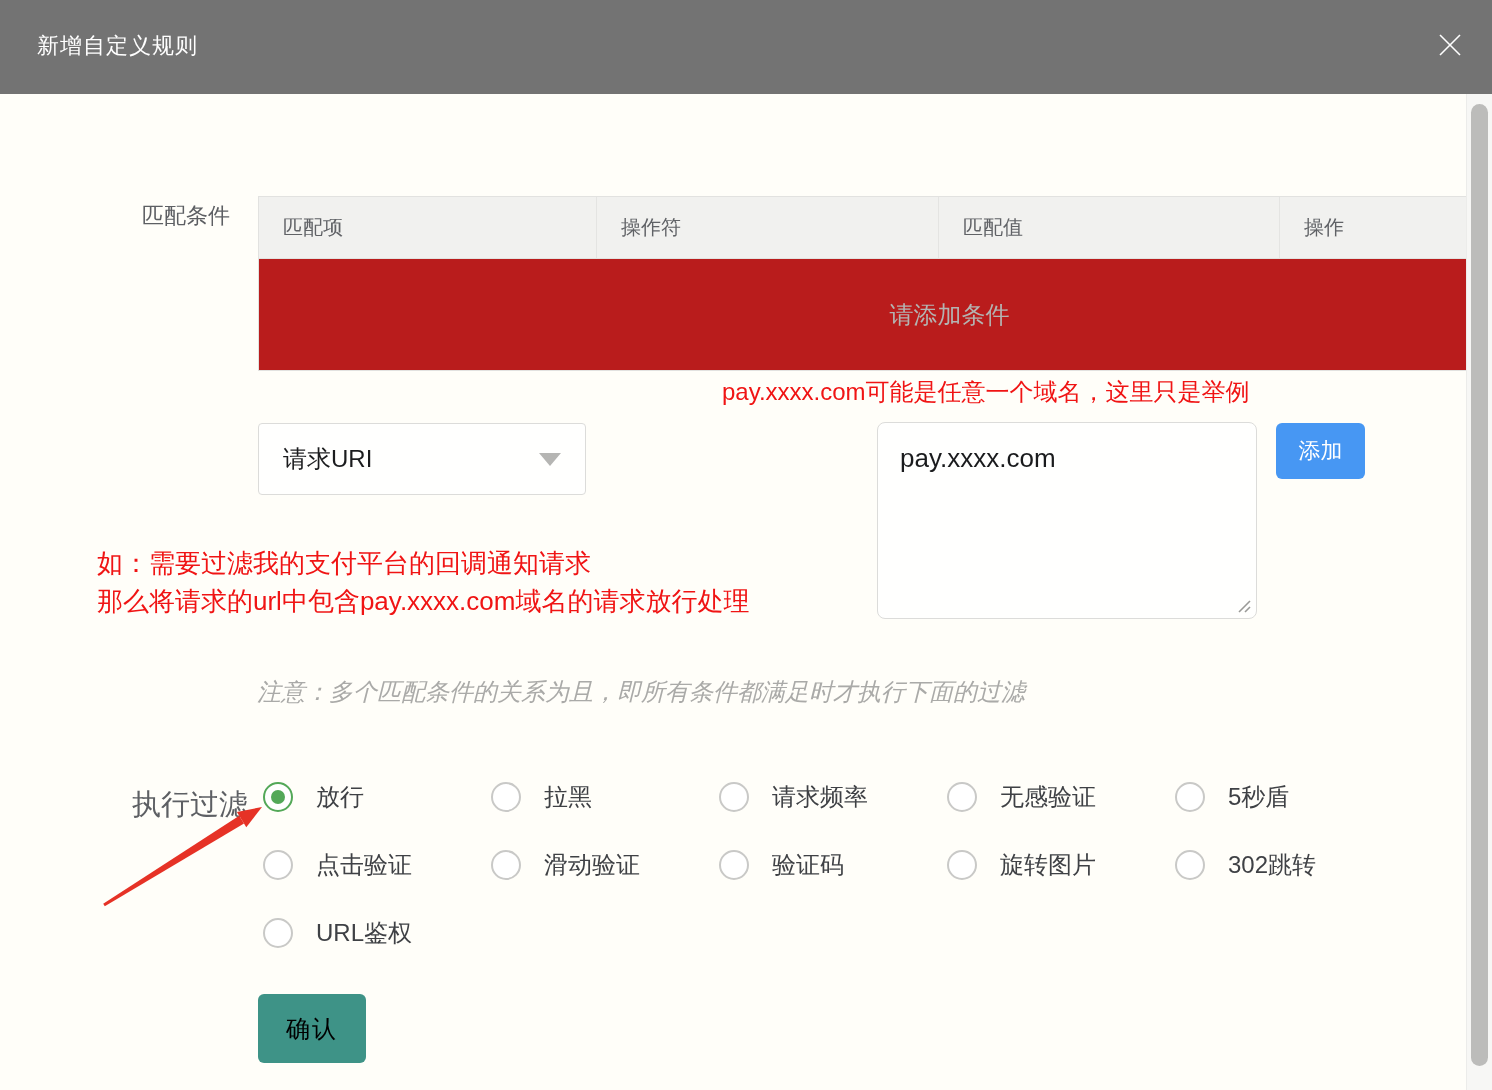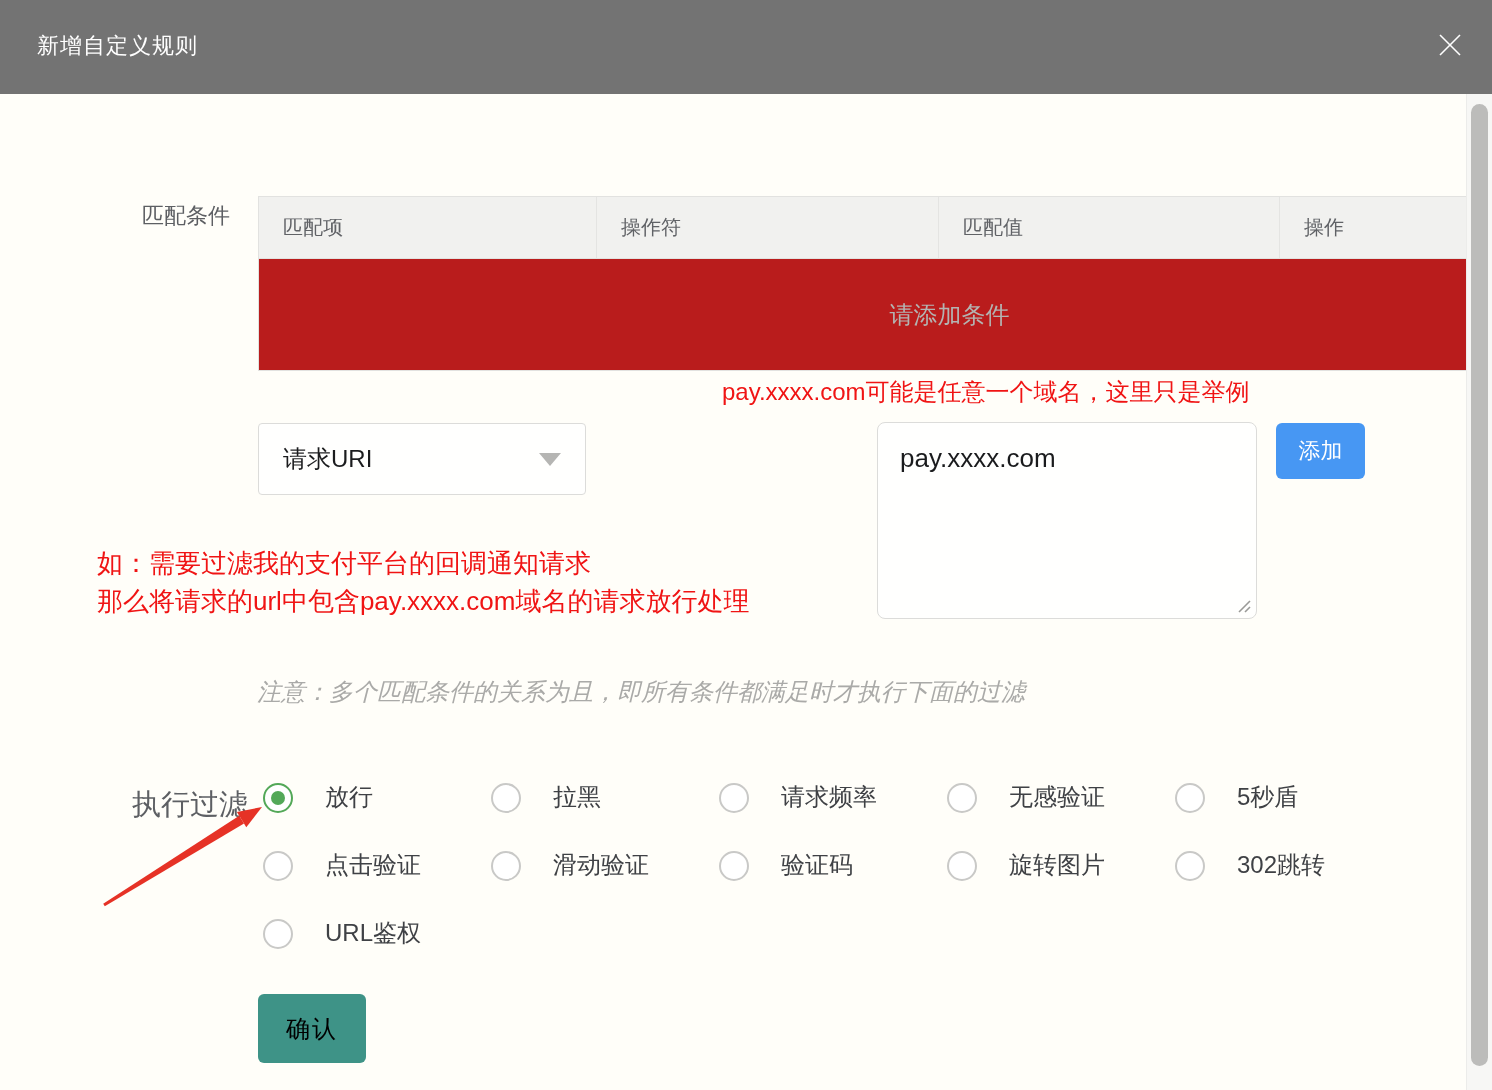--- a/index.html
+++ b/index.html
@@ -104,21 +104,21 @@
   
   .filter-label {
     position: absolute; left: 113px; top: 785px;
     font-size: 29px; color: #5d5f63; margin-left: 19px;
   }
   .radio-grid {
     position: absolute; left: 263px; top: 781px;
     display: grid; grid-template-columns: repeat(5, 228px);
     grid-auto-rows: 68px;
   }
-  .radio-item { display: flex; align-items: flex-end; height: 32px; cursor: pointer; gap: 9px; }
+  .radio-item { display: flex; align-items: center; height: 32px; cursor: pointer; }
   .radio-circle {
     width: 30px; height: 30px; border-radius: 50%;
     border: 2px solid #c9c9c7; background: #ffffff; flex: 0 0 auto;
     display: flex; align-items: center; justify-content: center;
   }
   .radio-item.selected .radio-circle { border-color: #53a858; }
   .radio-dot { width: 14px; height: 14px; border-radius: 50%; background: transparent; }
   .radio-item.selected .radio-dot { background: #53a858; }
   .radio-label { margin-left: 23px; font-size: 24px; color: #3f4145; white-space: nowrap; }
 

